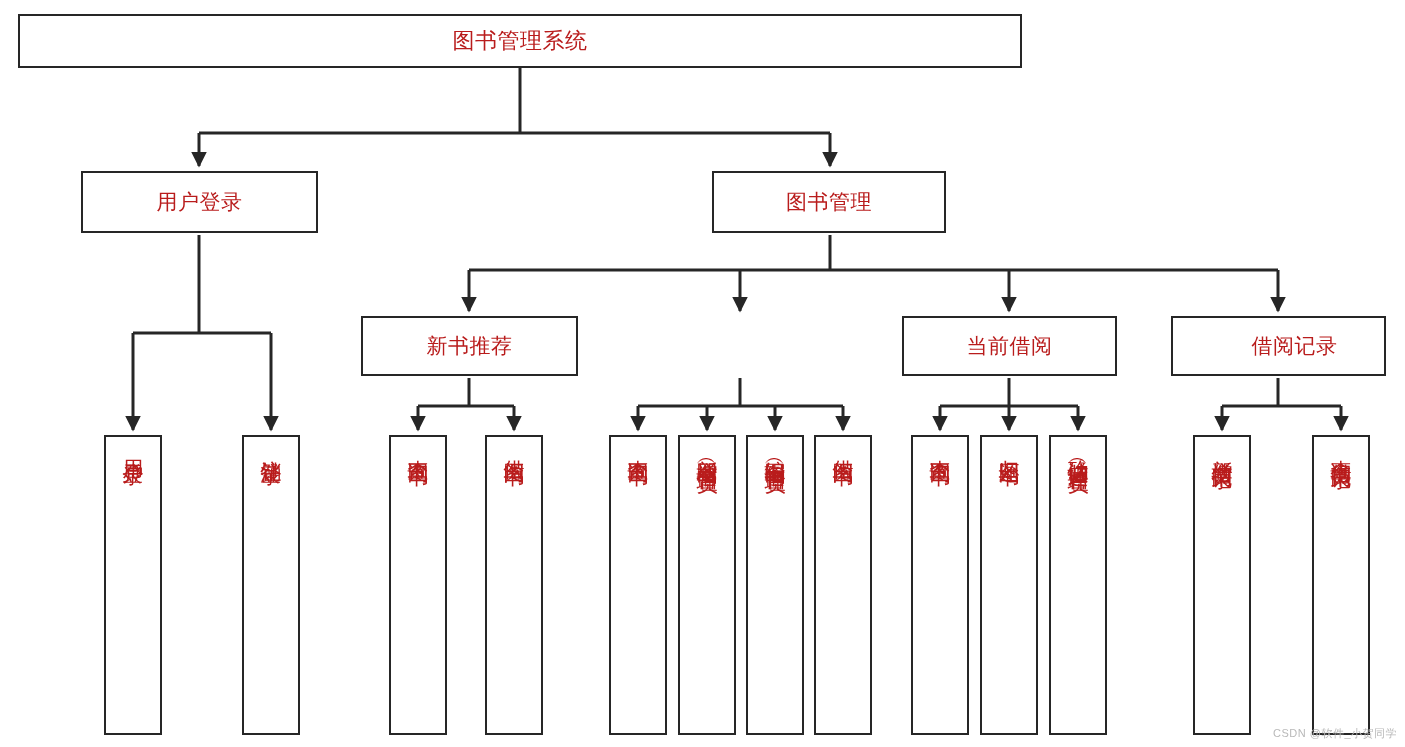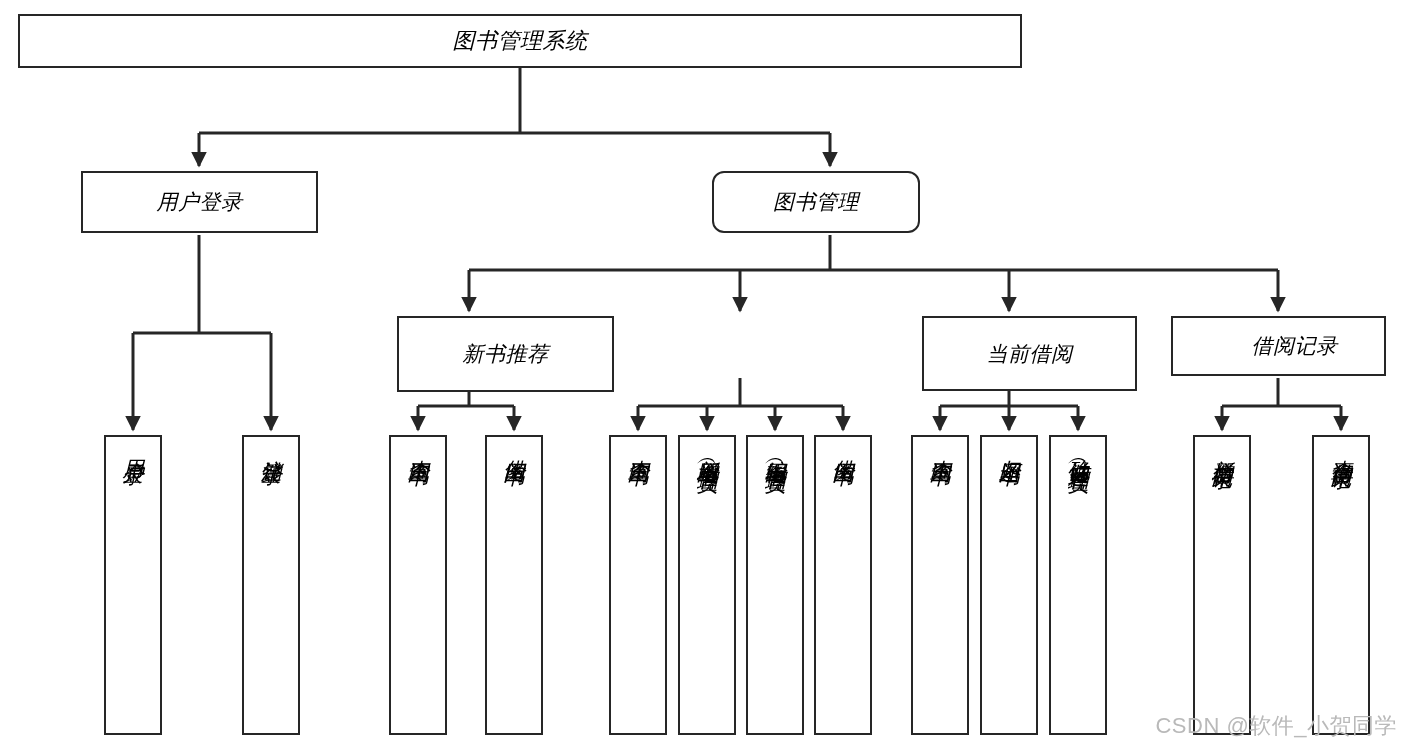--- a/index.html
+++ b/index.html
@@ -32,24 +32,23 @@
     box-sizing: border-box;
     background: #ffffff;
     border: 2.5px solid #262626;
     display: flex;
     align-items: center;
     justify-content: center;
   }
   .node-label {
     font-size: 21px;
     line-height: 1.12;
-    color: #000000;
+    color: #b91c1c;
     letter-spacing: 0.5px;
     white-space: nowrap;
-    font-style: italic;
   }
   
   .node.root .node-label { font-size: 22px; }
   
   .node.vertical {
     align-items: flex-start;
     justify-content: center;
     padding-top: 6px;
   }
   .node.vertical .node-label {
@@ -59,21 +58,21 @@
     line-height: 1.34;
     letter-spacing: 2px;
     white-space: nowrap;
     text-align: left;
   }
   
   #watermark {
     position: absolute;
     right: 8px;
     bottom: 6px;
-    font-size: 22px;
+    font-size: 11px;
     color: #b9b9b9;
     letter-spacing: 0.5px;
     white-space: nowrap;
     pointer-events: none;
   }
 </style>
 </head>
 <body>
 
 <div id="canvas">
@@ -131,28 +130,28 @@
     </g>
   </svg>
 
   <div class="node root" style="left:18px; top:14px; width:1004px; height:54px;">
     <span class="node-label">图书管理系统</span>
   </div>
 
   <div class="node" style="left:81px; top:171px; width:237px; height:62px;">
     <span class="node-label">用户登录</span>
   </div>
-  <div class="node" style="left:712px; top:171px; width:208px; height:62px;border-radius:12px;">
+  <div class="node" style="left:712px; top:171px; width:234px; height:62px;">
     <span class="node-label">图书管理</span>
   </div>
 
-  <div class="node" style="left:361px; top:316px; width:217px; height:76px;margin-left:36px;">
+  <div class="node" style="left:361px; top:316px; width:217px; height:60px;">
     <span class="node-label">新书推荐</span>
   </div>
-  <div class="node" style="left:902px; top:316px; width:215px; height:75px;margin-left:20px;">
+  <div class="node" style="left:902px; top:316px; width:215px; height:60px;">
     <span class="node-label">当前借阅</span>
   </div>
   <div class="node" style="left:1171px; top:316px; width:215px; height:60px;padding-left:32px;">
     <span class="node-label">借阅记录</span>
   </div>
 
   <div class="node vertical" style="left:104px; top:435px; width:58px; height:300px;">
     <span class="node-label">用户登录</span>
   </div>
   <div class="node vertical" style="left:242px; top:435px; width:58px; height:300px;">

